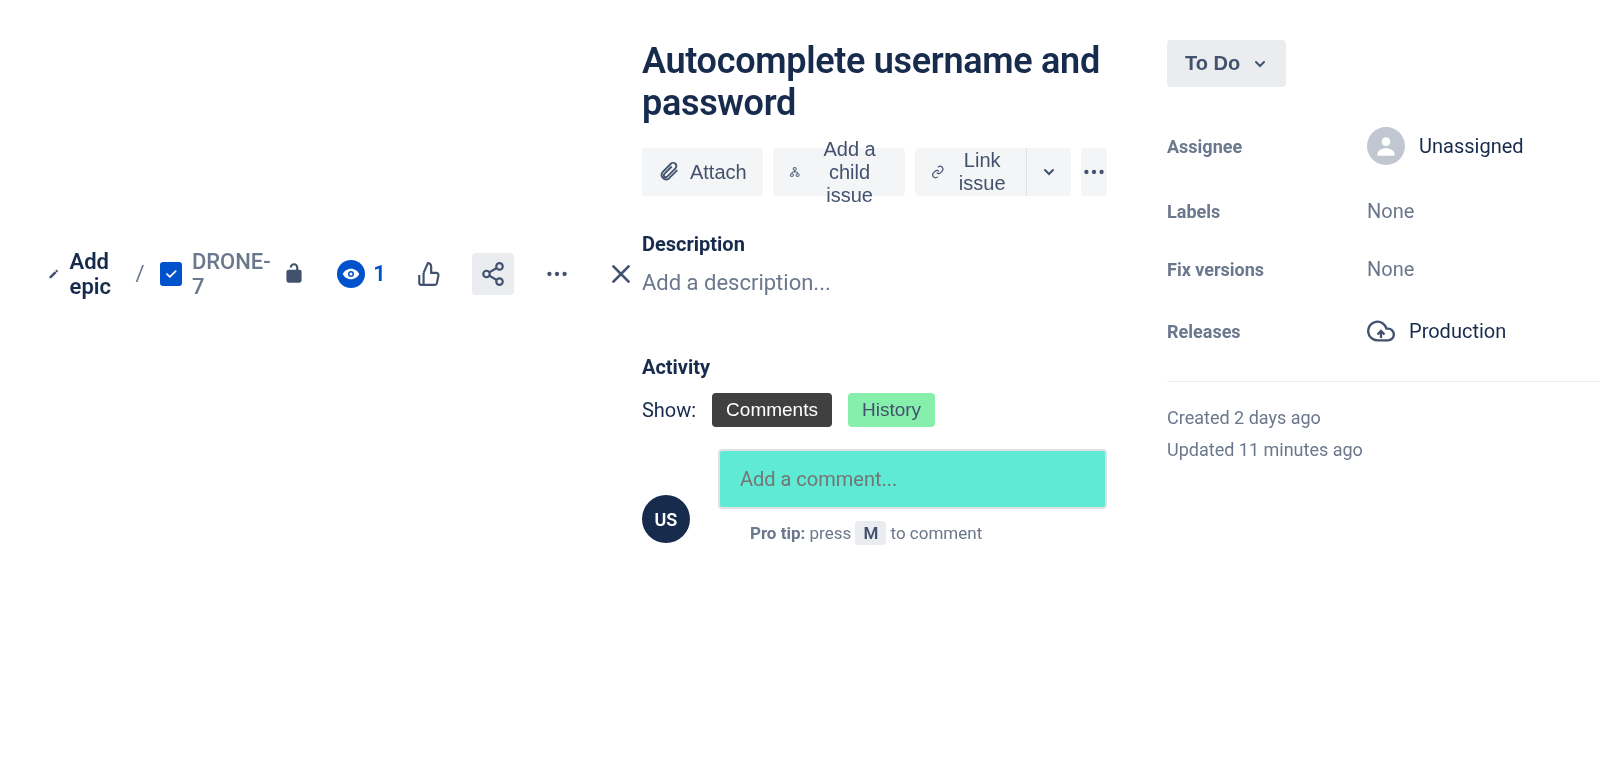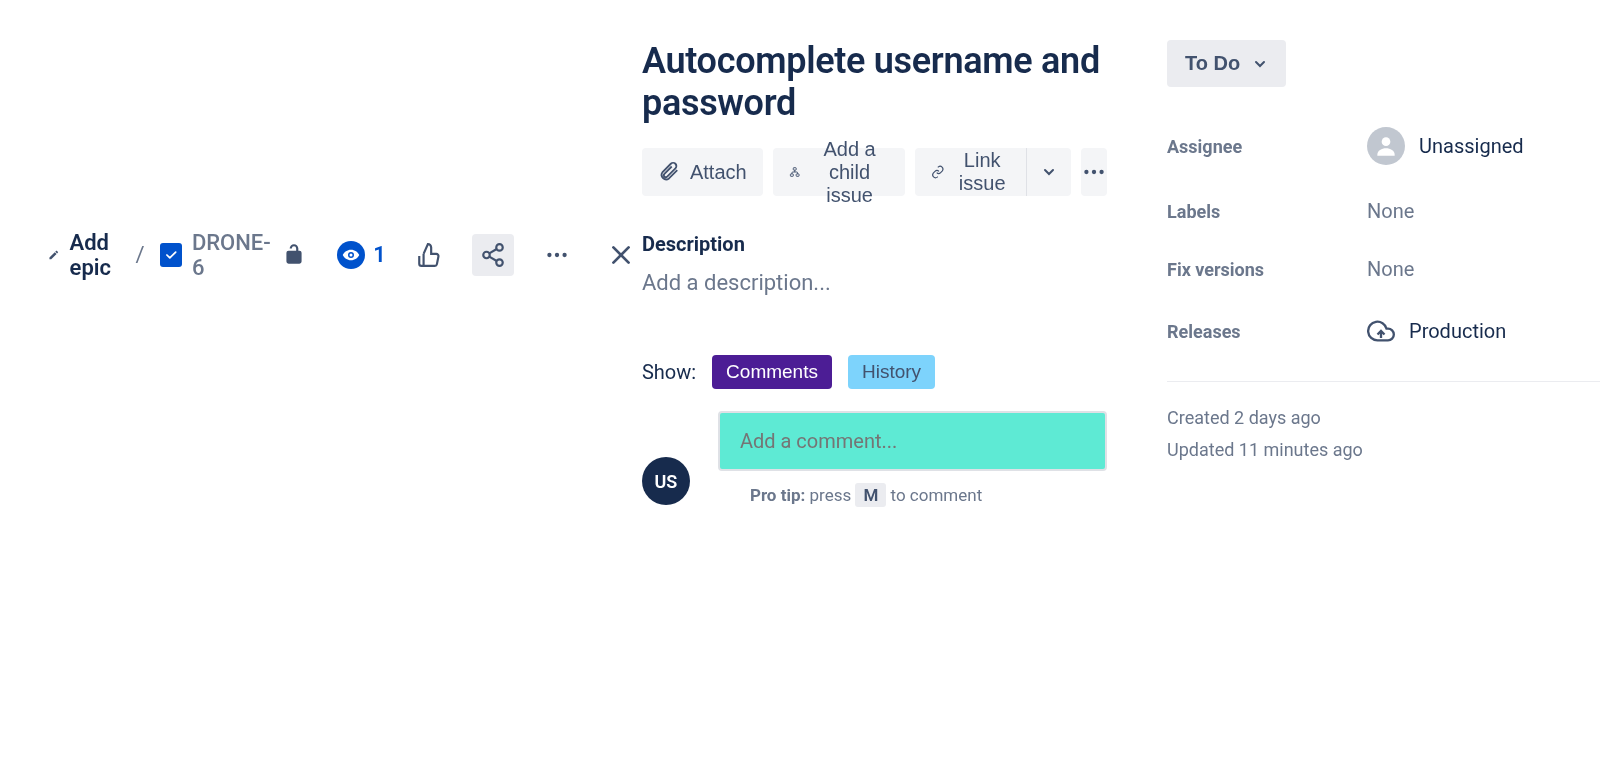--- a/index.html
+++ b/index.html
@@ -154,31 +154,31 @@
     align-items: center;
     gap: 16px;
     margin-bottom: 22px;
     margin-top: 10px;
   }
   .show-label {
     font-size: 20px;
     color: #172B4D;
   }
   .tab {
-    background: #7dd3fc;
+    background: #86efac;
     border: none;
     border-radius: 4px;
     padding: 6px 14px;
     font-size: 19px;
     font-weight: 500;
     color: #42526E;
     cursor: pointer;
   }
   .tab.active {
-    background: #4c1d95;
+    background: #404040;
     color: #fff;
   }
   .comment-row {
     display: flex;
     gap: 28px;
     align-items: flex-end;
   }
   .avatar {
     width: 48px; height: 48px;
     border-radius: 50%;
@@ -318,21 +318,21 @@
           </svg>
         <span>Add epic</span>
       </div>
       <span class="slash">/</span>
       <div class="issue-key">
         <span class="issue-key-icon">
           <svg width="14" height="14" viewBox="0 0 24 24" fill="none">
               <path d="M5 12l5 5L20 7" stroke="#fff" stroke-width="3" stroke-linecap="round" stroke-linejoin="round"></path>
             </svg>
         </span>
-        <span>DRONE-6</span>
+        <span>DRONE-7</span>
       </div>
     </div>
     <div class="header-actions">
       <div class="header-icon-btn">
         <svg width="26" height="26" viewBox="0 0 24 24" fill="#42526E">
             <path d="M17 8h-1V6a4 4 0 0 0-8 0h2a2 2 0 0 1 4 0v2H7a2 2 0 0 0-2 2v8a2 2 0 0 0 2 2h10a2 2 0 0 0 2-2v-8a2 2 0 0 0-2-2z"></path>
           </svg>
       </div>
       <div class="watch-group">
         <span class="watch-eye">
@@ -411,20 +411,21 @@
               <circle cx="5" cy="12" r="2"></circle>
               <circle cx="12" cy="12" r="2"></circle>
               <circle cx="19" cy="12" r="2"></circle>
             </svg>
         </button>
       </div>
 
       <div class="section-label">Description</div>
       <div class="description-placeholder">Add a description...</div>
 
+      <div class="section-label">Activity</div>
       <div class="activity-show-row">
         <span class="show-label">Show:</span>
         <button class="tab active">Comments</button>
         <button class="tab">History</button>
       </div>
 
       <div class="comment-row">
         <div class="avatar">US</div>
         <div class="comment-box-wrap">
           <input class="comment-input" placeholder="Add a comment..." style="">

